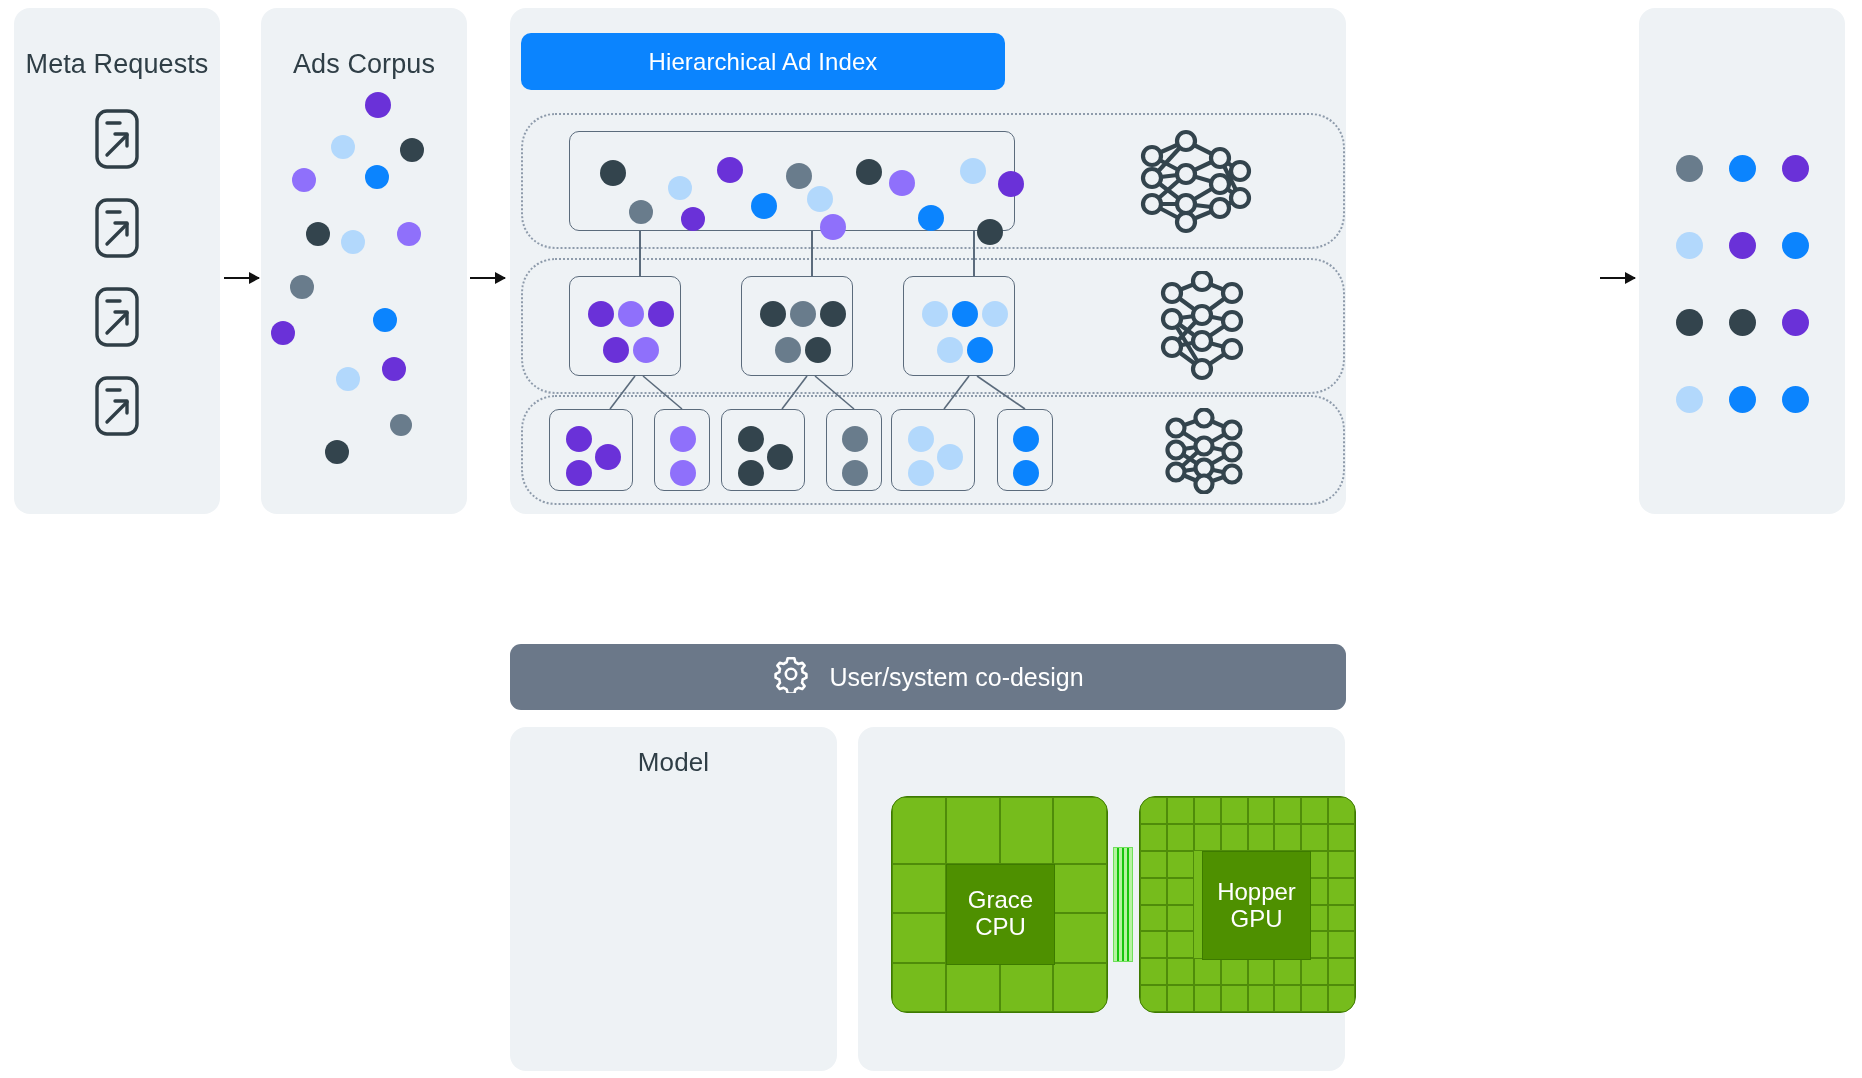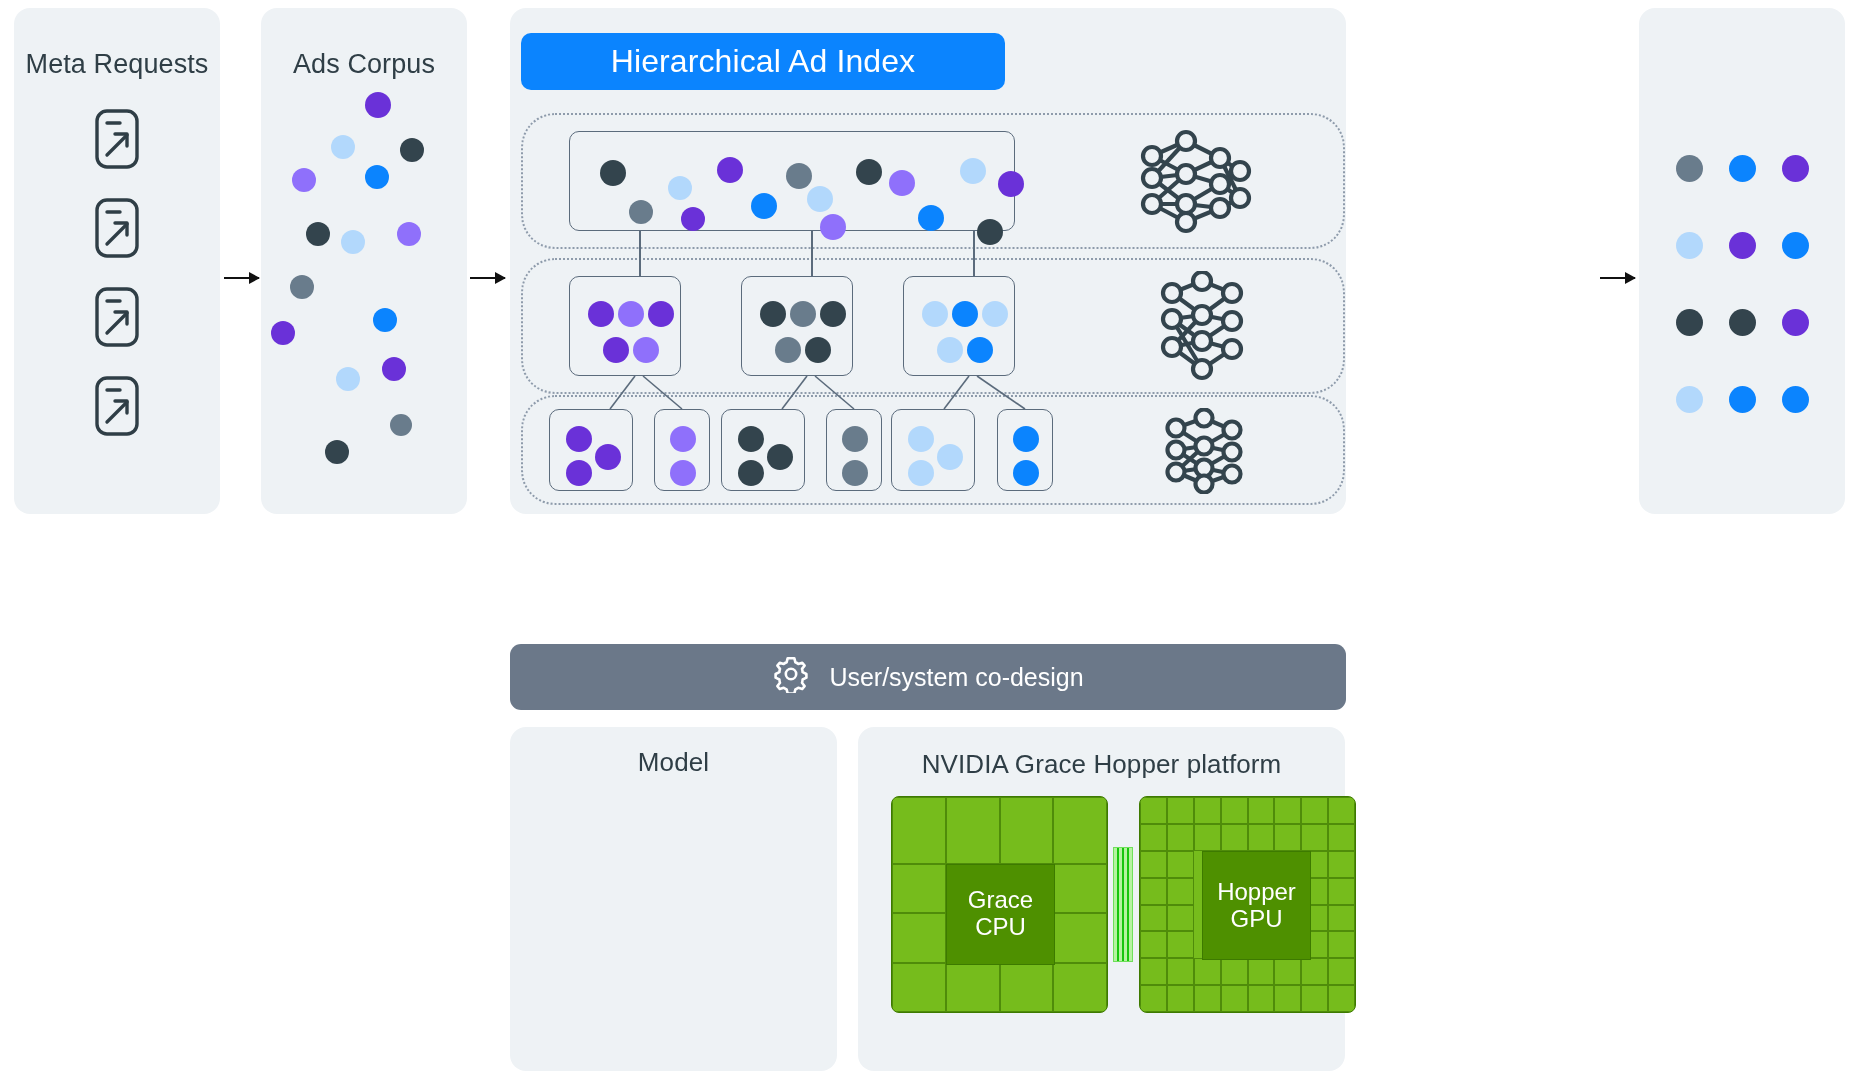--- a/index.html
+++ b/index.html
@@ -53,21 +53,21 @@
   #arrow-2{left:470px;top:277px;width:35px;}
   #arrow-3{left:1600px;top:277px;width:35px;}
 
   
   #center-panel{left:510px;top:8px;width:836px;height:506px;}
   .pill{
     position:absolute;
     background:#0b84fe;
     border-radius:10px;
     color:#fff;
-    font-size:32px;
+    font-size:24px;
     font-weight:400;
     display:flex;align-items:center;justify-content:center;
     letter-spacing:.1px;
   }
   #pill-index{left:11px;top:25px;width:484px;height:57px;}
   #pill-model{left:513px;top:25px;width:312px;height:57px;}
 
   .tier{
     position:absolute;
     left:11px;width:824px;
@@ -122,21 +122,21 @@
     border-radius:3px;
   }
   .chip-dot{position:absolute;left:24px;top:24px;width:10px;height:10px;border-radius:50%;background:#fff;}
   .chip-label{
     position:absolute;left:0;right:0;top:50%;transform:translateY(-50%);
     text-align:center;color:#fff;font-size:35px;letter-spacing:1px;
   }
 
   #nvidia-card{left:858px;top:727px;width:487px;height:344px;}
   #nvidia-card .panel-title{top:22px;font-size:26px;}
-  .die{position:absolute;border:1.5px solid #3d7a00;border-radius:8px;background:#76bc1c;overflow:hidden;}
+  .die{position:absolute;border:1.5px solid #3d7a00;border-radius:16px;background:#76bc1c;overflow:hidden;}
   .die .cell{position:absolute;border:1px solid #4f8c0a;box-sizing:border-box;}
   .die .core{
     position:absolute;background:#4e9000;border:1px solid #3d7a00;
     display:flex;align-items:center;justify-content:center;
     color:#fff;font-size:24px;text-align:center;line-height:1.12;
   }
   #grace-die{left:33px;top:69px;width:215px;height:215px;}
   #hopper-die{left:281px;top:69px;width:215px;height:215px;}
   #nvlink{
     position:absolute;left:255px;top:120px;width:20px;height:115px;
@@ -442,21 +442,20 @@
       </svg>
     </span>
     <span>User/system co-design</span>
   </div>
 
   <div class="panel" id="meta-card">
     <div class="panel-title">Model</div>
   </div>
 
   <div class="panel" id="nvidia-card">
-    <div class="panel-title">NVIDIA Grace Hopper platform</div>
 
     <div class="die" id="grace-die">
       <div class="cell" style="left:0;top:0;width:100%;height:100%;"></div>
       <div class="cell" style="left:0;top:0;width:25%;height:31%;"></div>
       <div class="cell" style="left:25%;top:0;width:25%;height:31%;"></div>
       <div class="cell" style="left:50%;top:0;width:25%;height:31%;"></div>
       <div class="cell" style="left:75%;top:0;width:25%;height:31%;"></div>
       <div class="cell" style="left:0;top:31%;width:25%;height:23%;"></div>
       <div class="cell" style="left:0;top:54%;width:25%;height:23%;"></div>
       <div class="cell" style="left:75%;top:31%;width:25%;height:23%;"></div>

